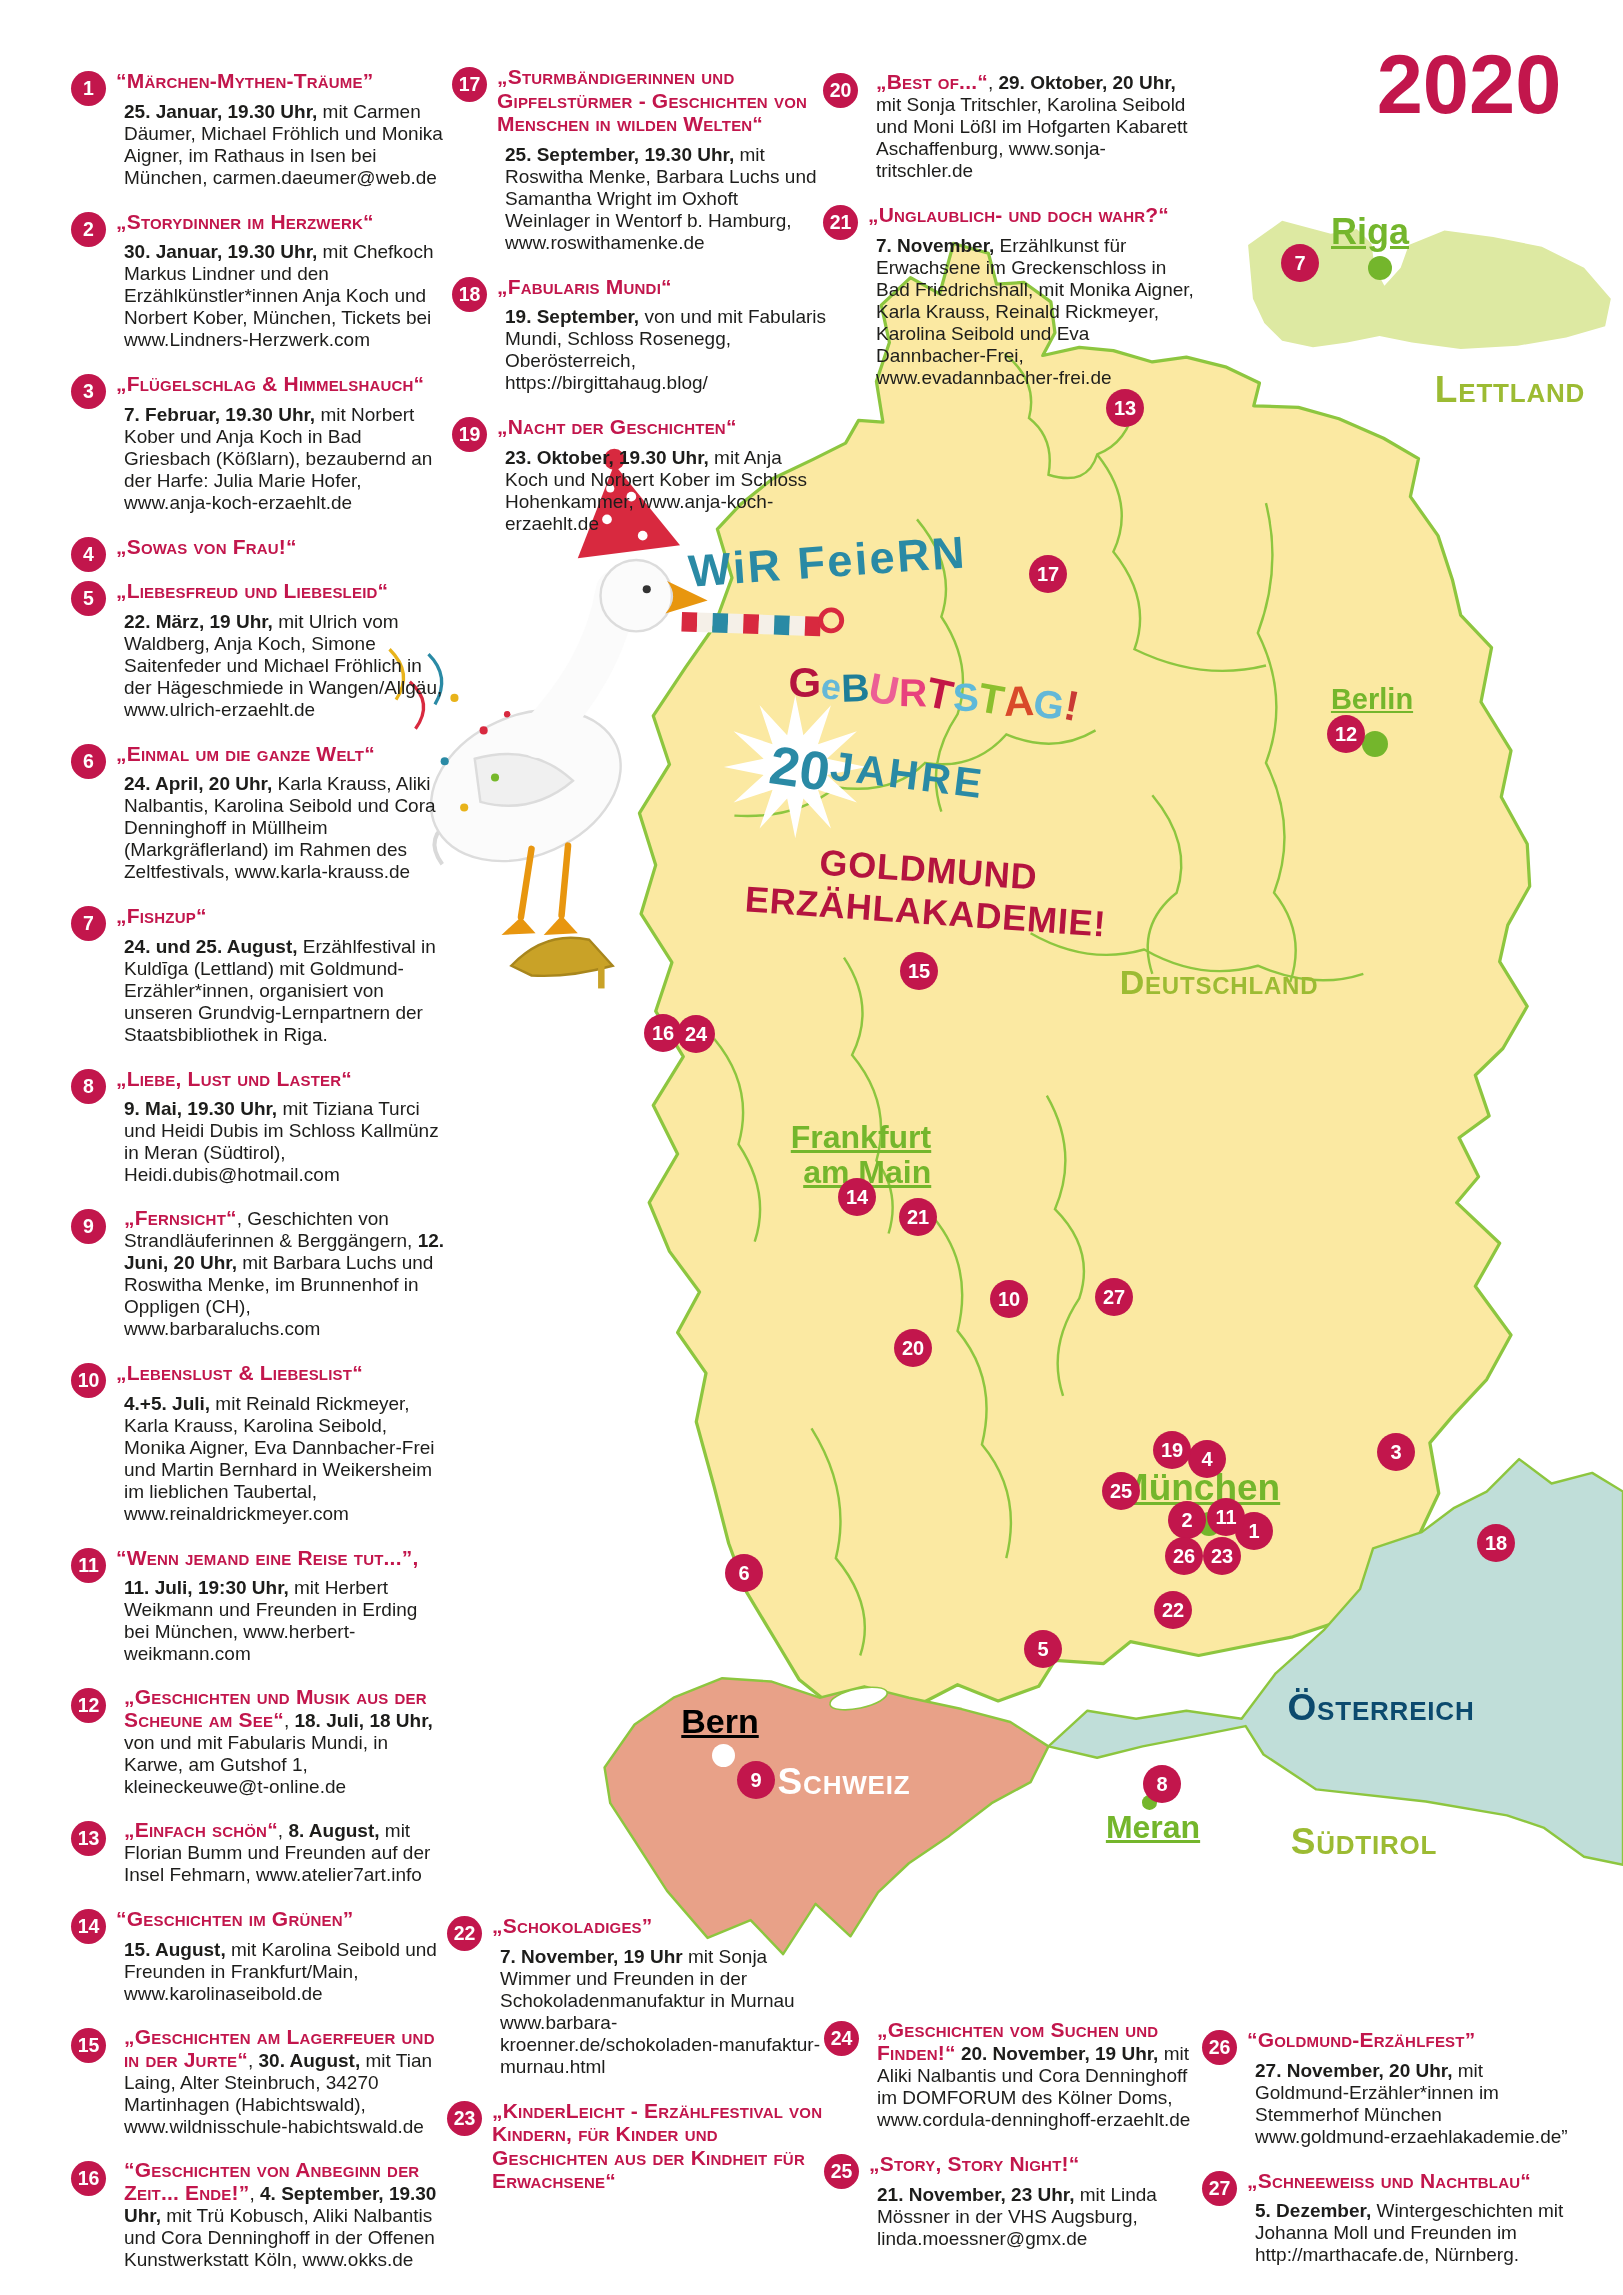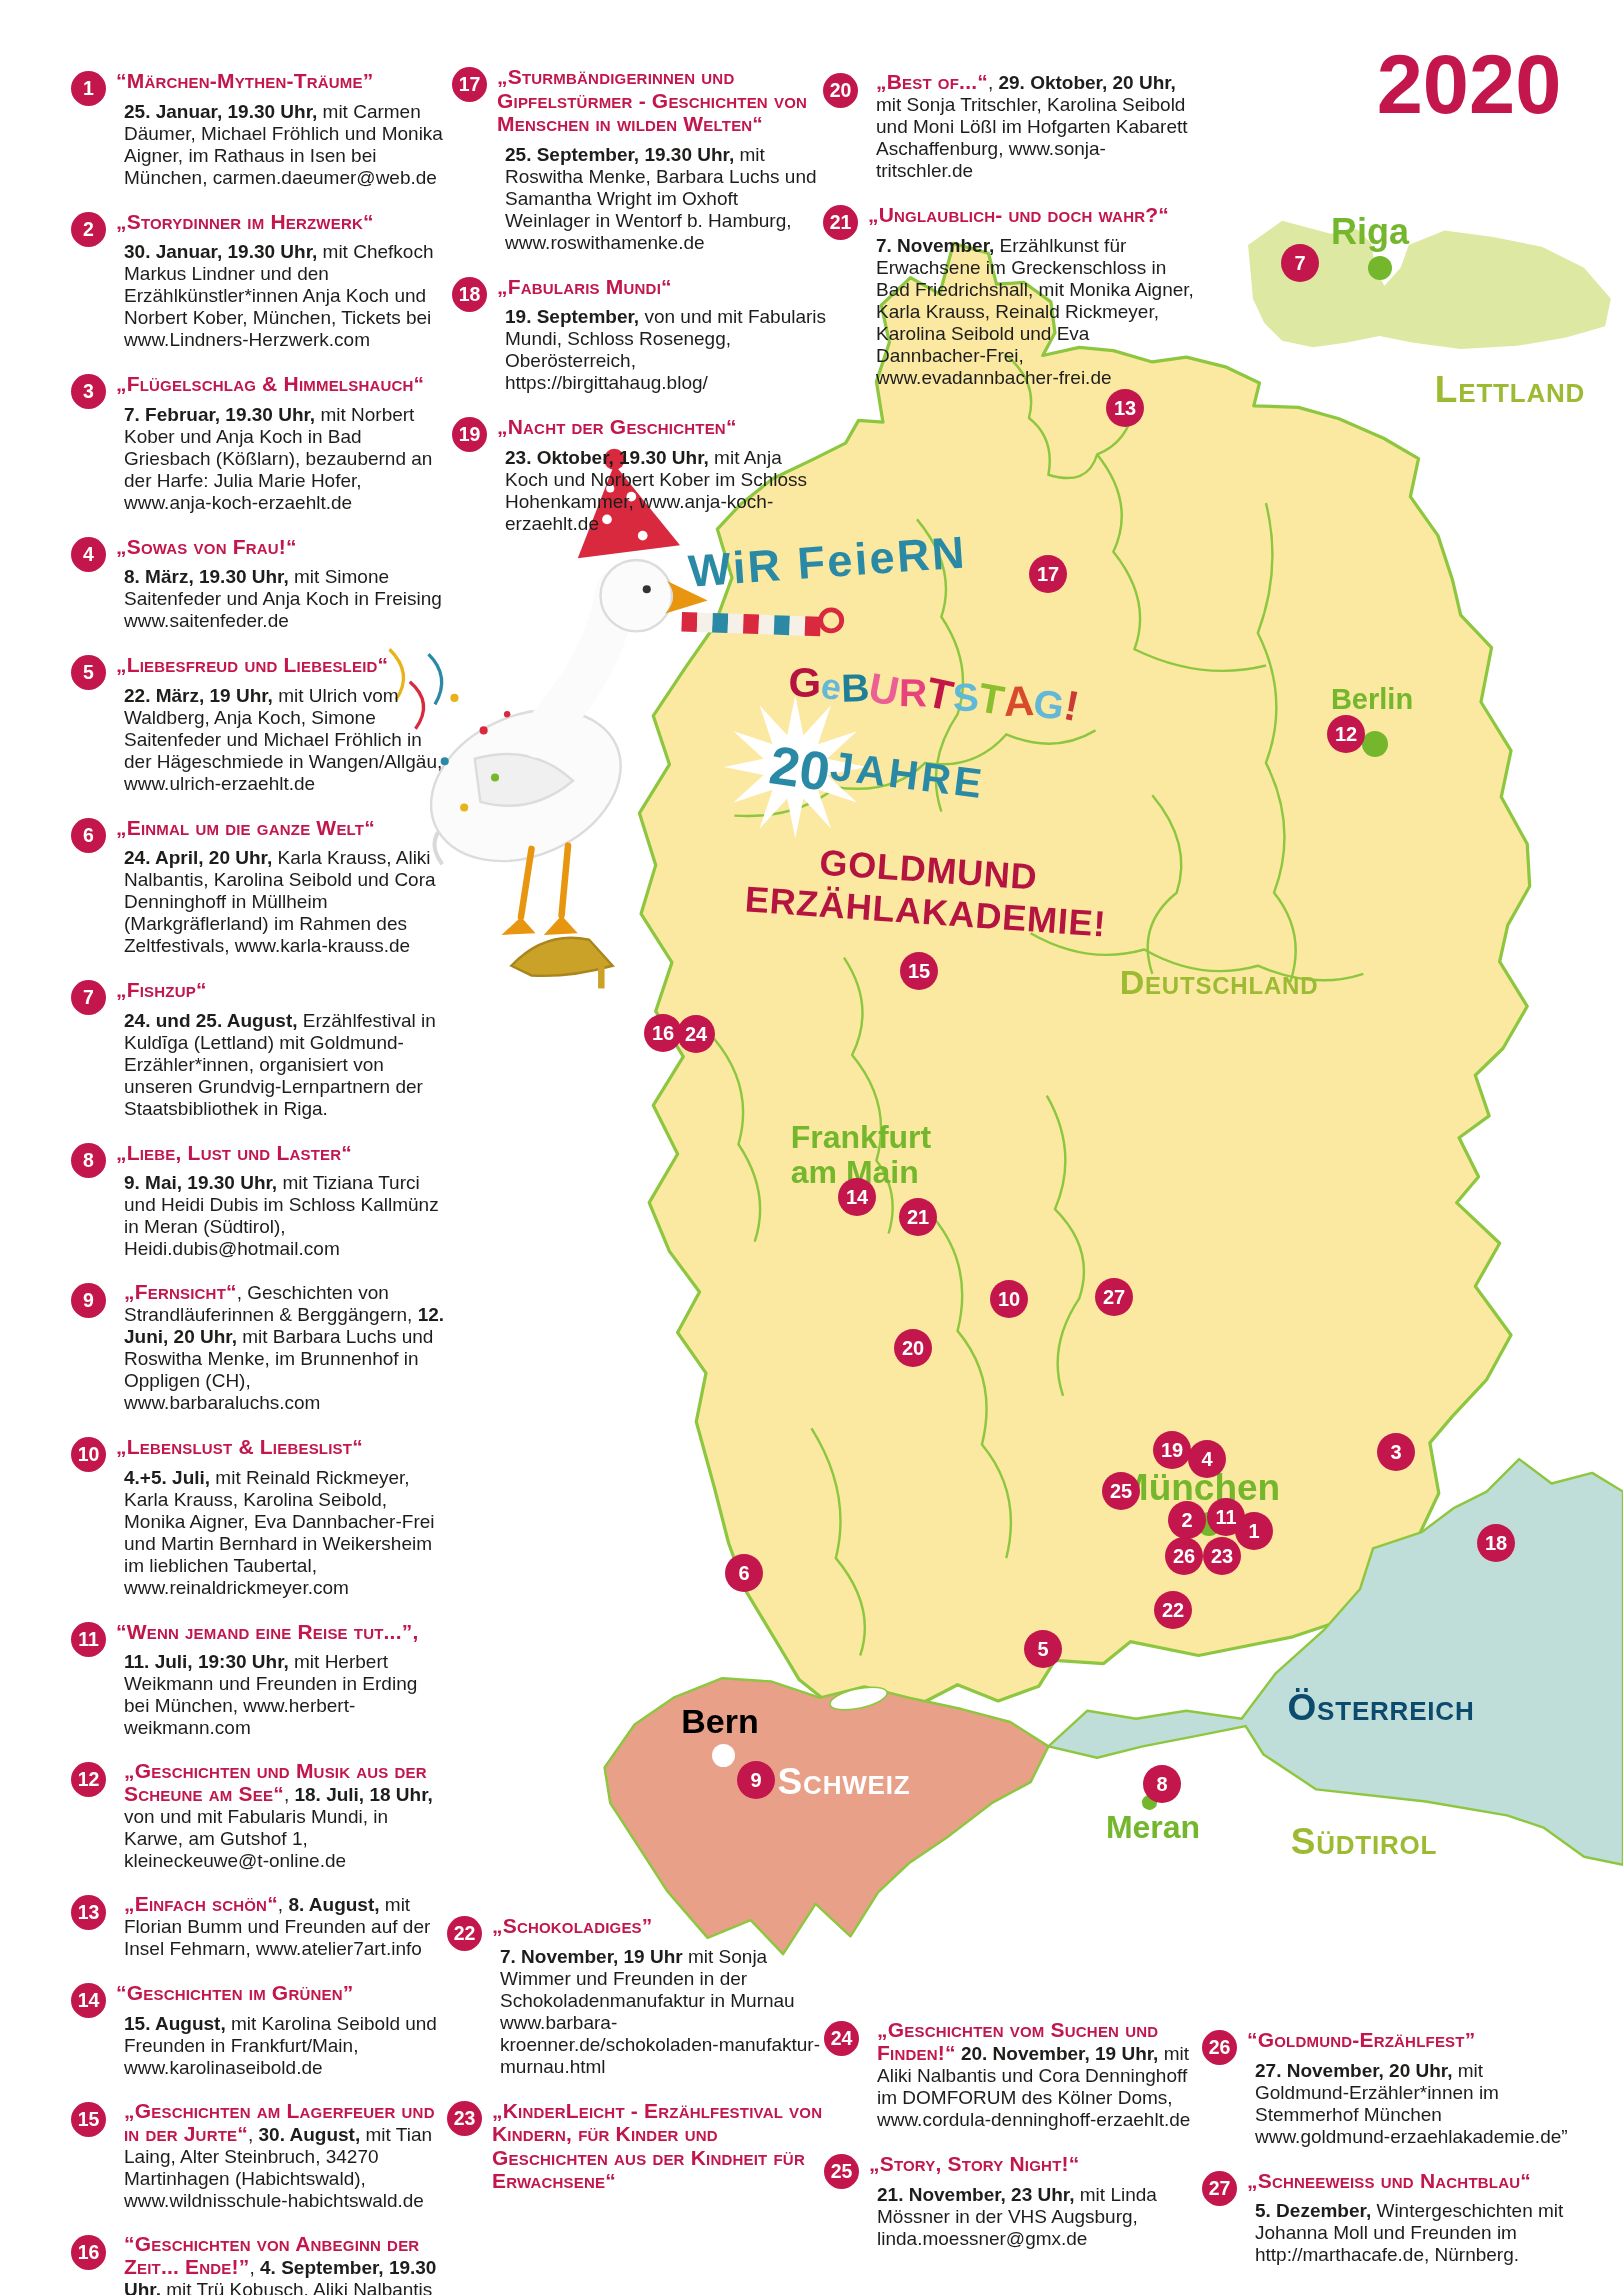--- a/index.html
+++ b/index.html
@@ -24,21 +24,21 @@
   .body{font-size:19px;line-height:22px;color:#1d1d1b;margin:8px;}
   .body b{font-weight:bold;}
   
   .marker{position:absolute;width:38px;height:38px;border-radius:50%;background:#c2164c;
           color:#fff;font-weight:bold;font-size:20px;display:flex;align-items:center;
           justify-content:center;z-index:30;}
   .citydot{position:absolute;border-radius:50%;z-index:12;}
   .dot-green{background:#74b62c;}
   .dot-white{background:#ffffff;}
   .citylabel{position:absolute;font-weight:bold;transform:translateX(-50%);
-             white-space:pre-line;text-align:left;z-index:14;line-height:1.08;}
+             white-space:pre-line;text-align:right;z-index:14;line-height:1.08;text-decoration:underline;}
   .c-green{color:#74b62c;}
   .c-white{color:#000000;}
   .regionlabel{position:absolute;font-weight:bold;font-variant:small-caps;letter-spacing:0.8px;
                transform:translateX(-50%);z-index:14;text-align:right;}
   .r-olive{color:#9cbb33;}
   .r-white{color:#ffffff;}
   .r-teal{color:#0c4a6e;}
   .year{position:absolute;left:1343px;top:37px;width:252px;text-align:center;
         font-size:83px;font-weight:bold;color:#c2164c;z-index:25;}
   
@@ -205,21 +205,20 @@
         <p class="body"><b>30. Januar, 19.30 Uhr,</b><span> mit Chefkoch Markus Lindner und den Erzählkünstler*innen Anja Koch und Norbert Kober, München, Tickets bei www.Lindners-Herzwerk.com</span></p>
       </div>
       <div class="event">
         <div class="num">3</div>
         <div class="title">„Flügelschlag &amp; Himmelshauch“</div>
         <p class="body"><b>7. Februar, 19.30 Uhr,</b><span> mit Norbert Kober und Anja Koch in Bad Griesbach (Kößlarn), bezaubernd an der Harfe: Julia Marie Hofer, www.anja-koch-erzaehlt.de</span></p>
       </div>
       <div class="event">
         <div class="num">4</div>
         <div class="title">„Sowas von Frau!“</div>
-        <p class="body"><b>8. März, 19.30 Uhr,</b><span> mit Simone Saitenfeder und Anja Koch in Freising www.saitenfeder.de</span></p>
       </div>
       <div class="event">
         <div class="num">5</div>
         <div class="title">„Liebesfreud und Liebesleid“</div>
         <p class="body"><b>22. März, 19 Uhr,</b><span> mit Ulrich vom Waldberg, Anja Koch, Simone Saitenfeder und Michael Fröhlich in der Hägeschmiede in Wangen/Allgäu, www.ulrich-erzaehlt.de</span></p>
       </div>
       <div class="event">
         <div class="num">6</div>
         <div class="title">„Einmal um die ganze Welt“</div>
         <p class="body"><b>24. April, 20 Uhr,</b><span> Karla Krauss, Aliki Nalbantis, Karolina Seibold und Cora Denninghoff in Müllheim (Markgräflerland) im Rahmen des Zeltfestivals, www.karla-krauss.de</span></p>

